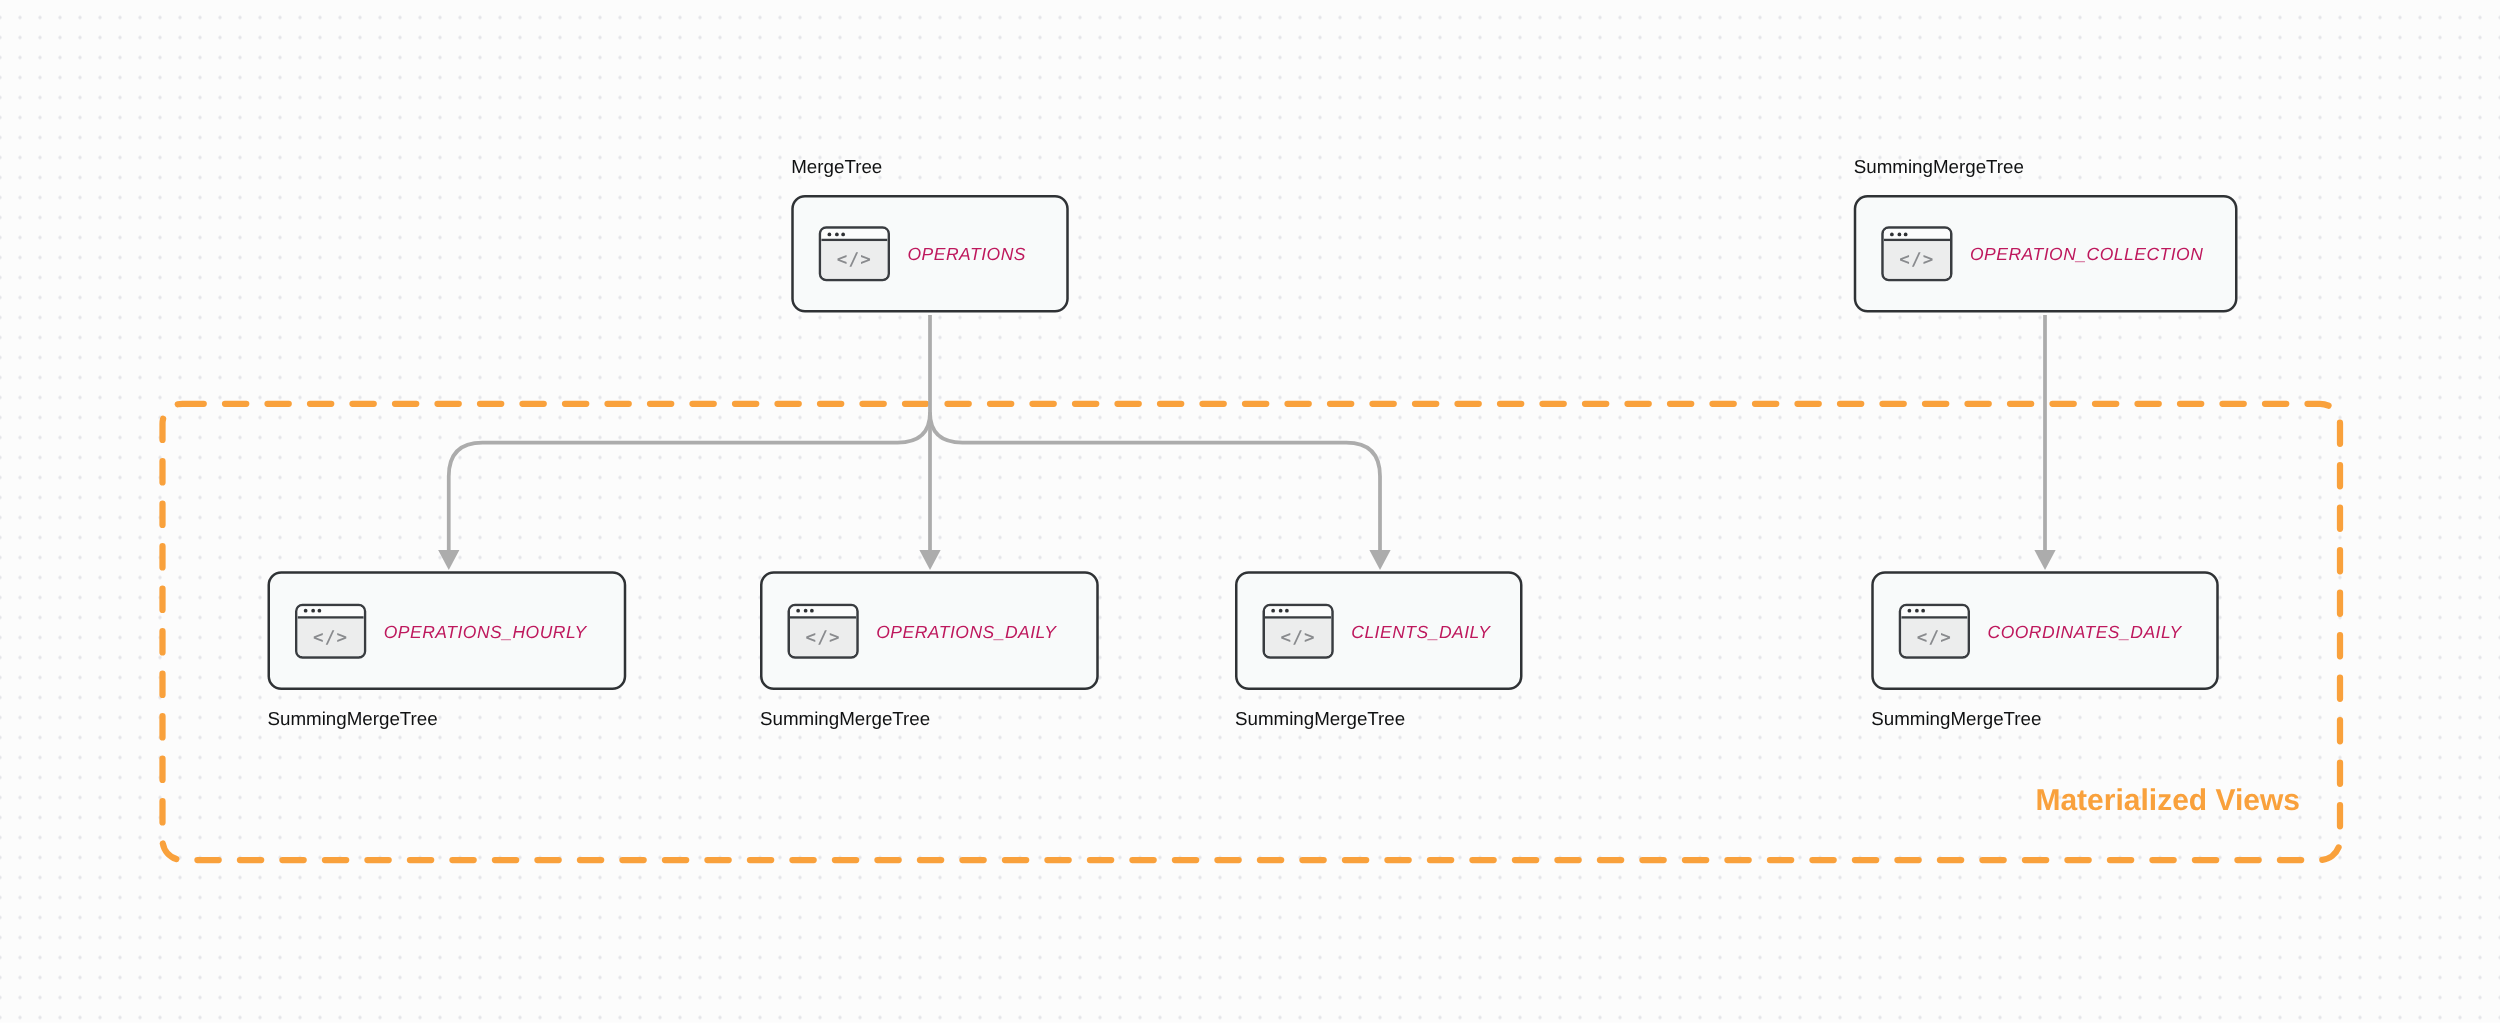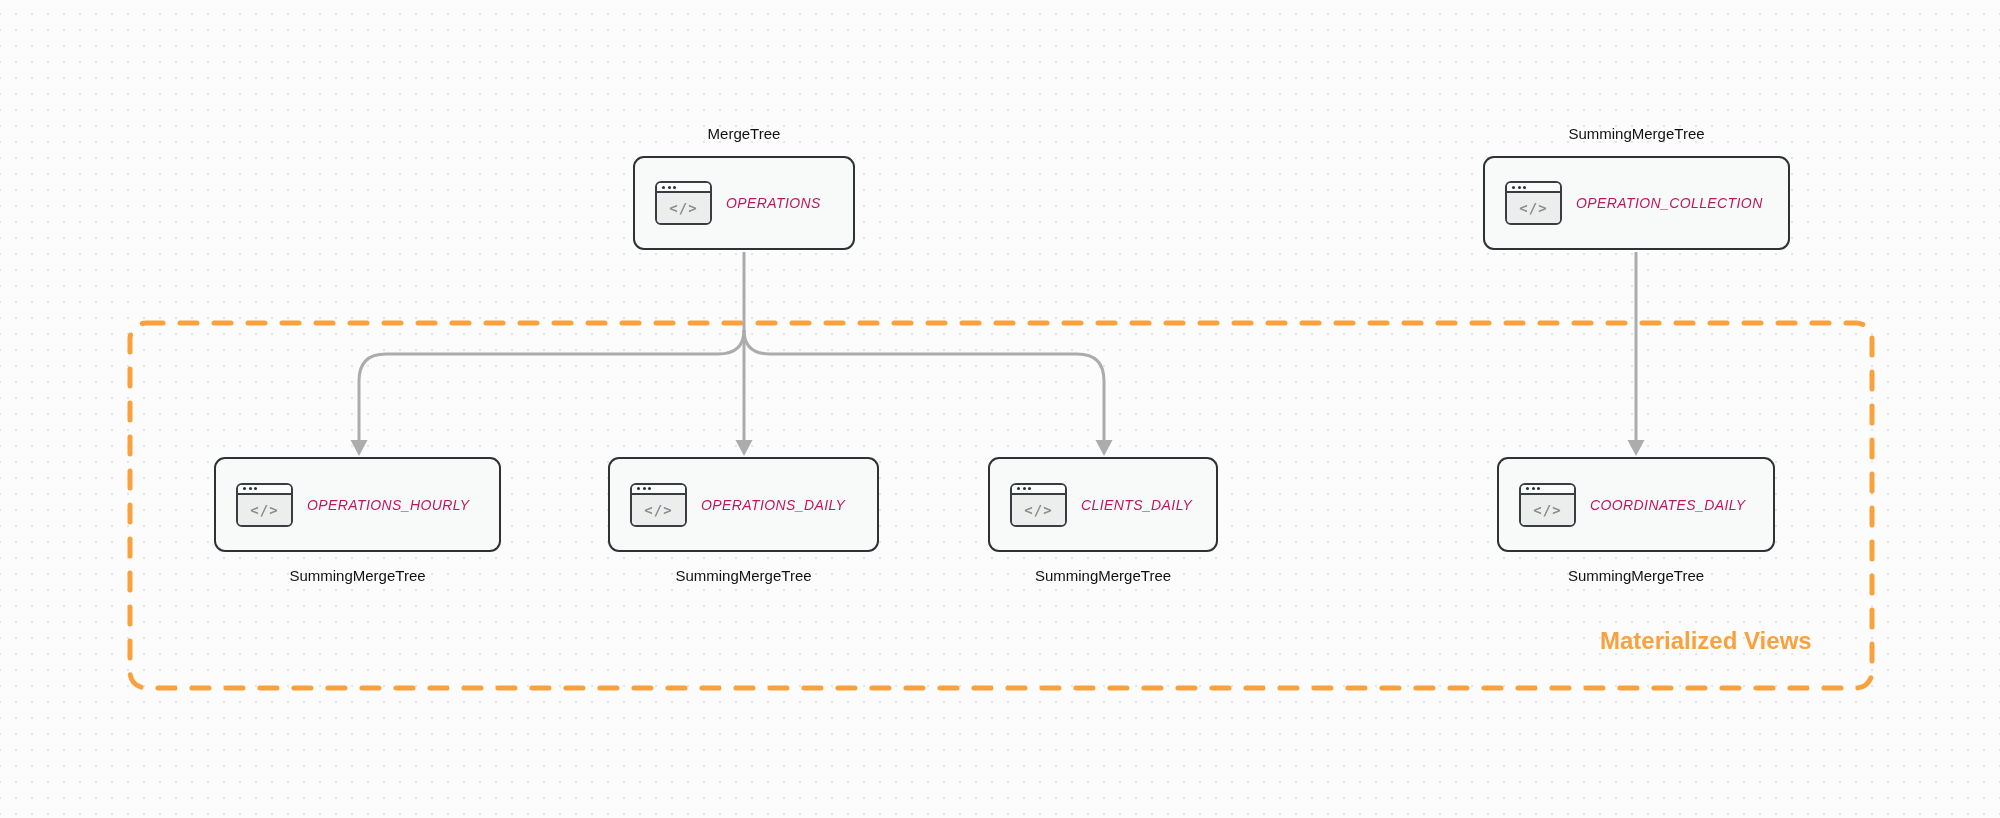--- a/index.html
+++ b/index.html
@@ -42,27 +42,27 @@
   .win-bar i { width:3px; height:3px; border-radius:50%; background:#2E3134; display:block; }
   .win-body {
     flex:1; background:#ECEDED;
     display:flex; align-items:center; justify-content:center;
     font-family:"DejaVu Sans Mono", monospace; font-weight:bold;
     font-size:14px; color:#898B8E; letter-spacing:1px;
   }
 
   .engine-label {
     position:absolute; z-index:2; height:20px; line-height:20px;
-    font-size:15px; font-weight:500; color:#101112; text-align:center;
+    font-size:15px; font-weight:500; color:#101112; text-align:left;
     white-space:nowrap;
   }
 
   .group-label {
     position:absolute; z-index:2; left:1600px; top:627px; width:240px;
-    text-align:left; font-size:24px; font-weight:600; color:#F9A13C;
+    text-align:right; font-size:24px; font-weight:600; color:#F9A13C;
     white-space:nowrap;
   }
 </style>
 </head>
 <body>
 
 <div class="canvas">
 
   <svg class="layer" viewBox="0 0 2000 818">
 

